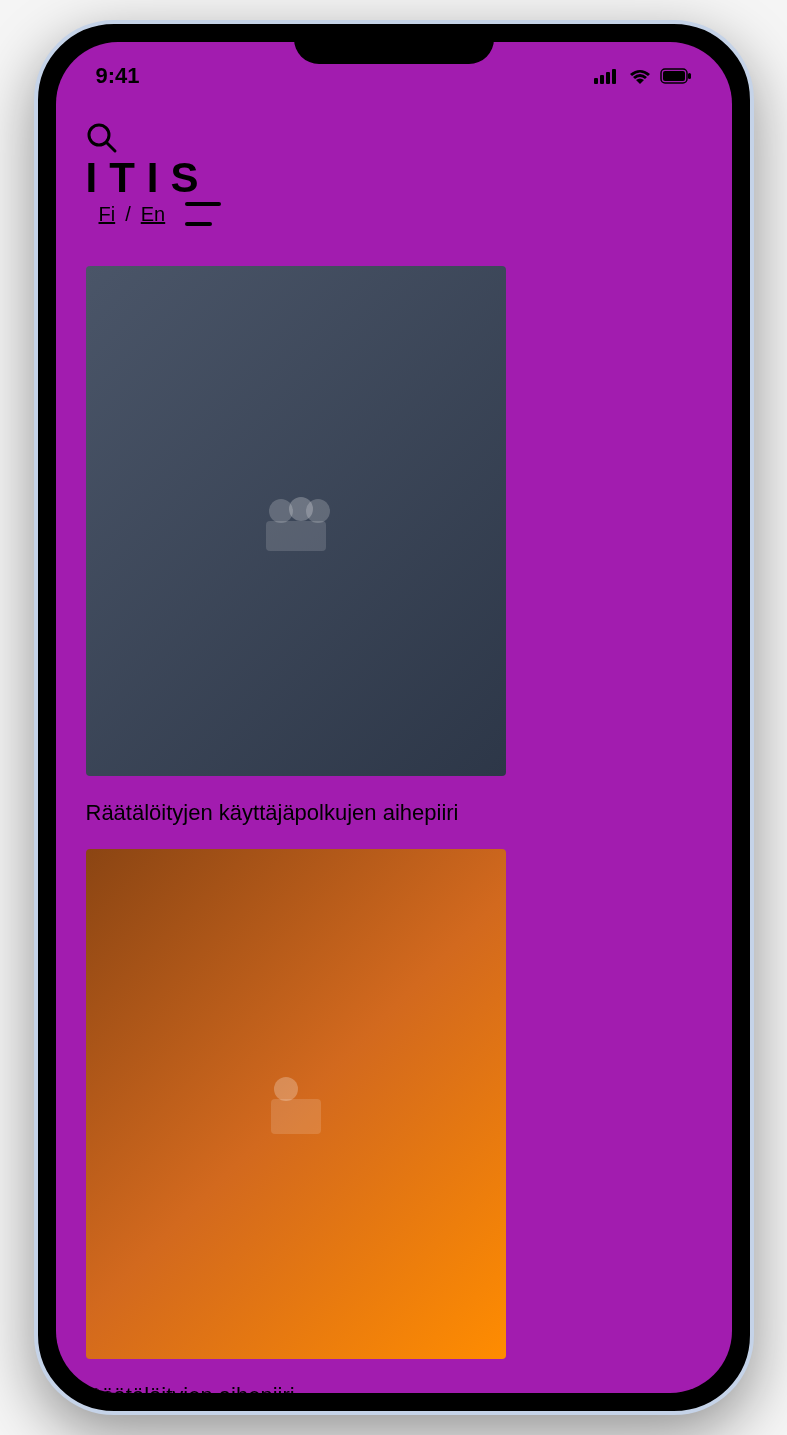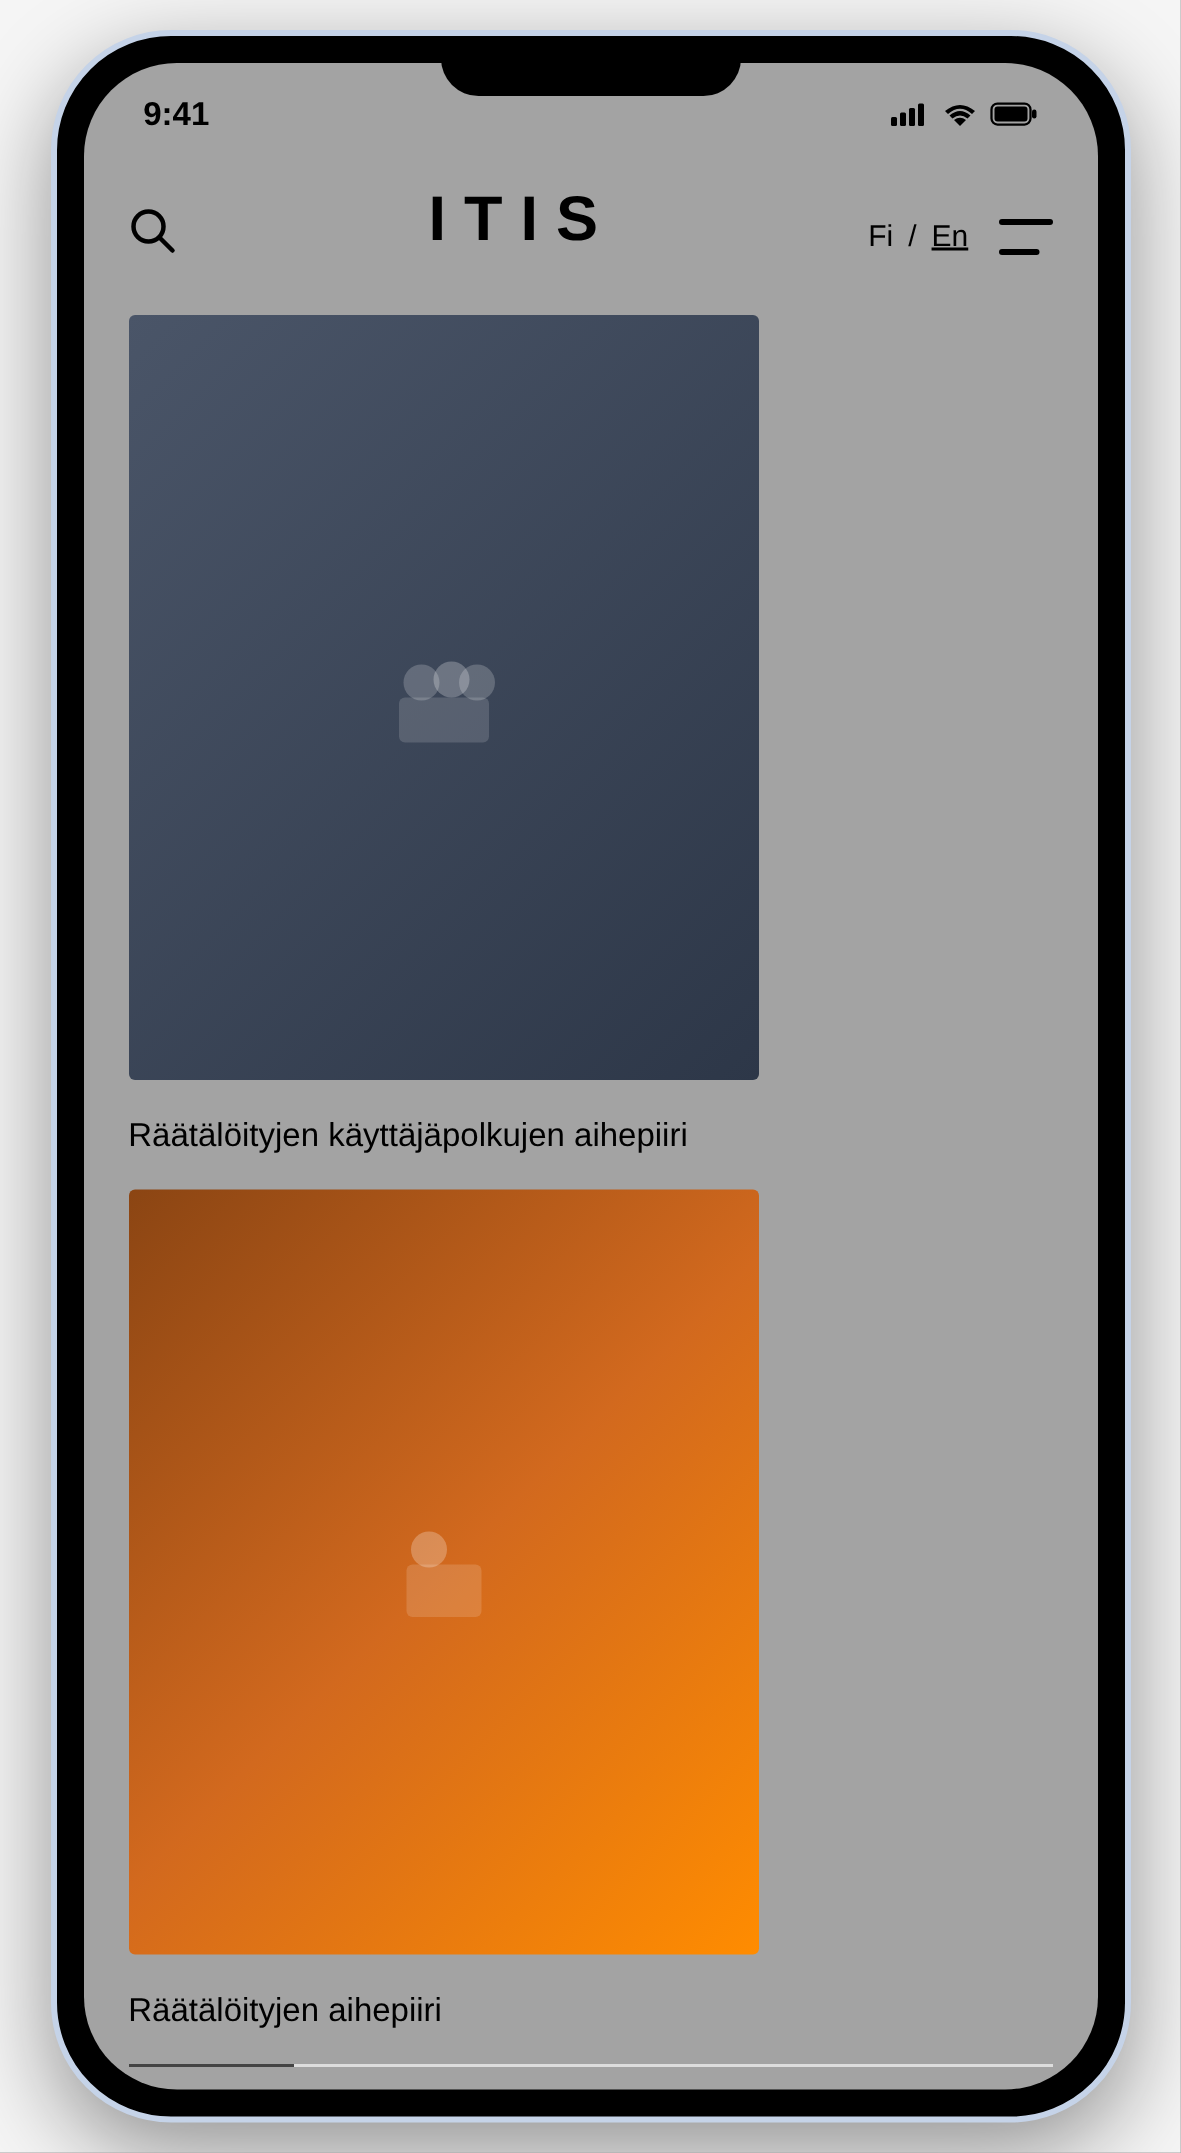--- a/index.html
+++ b/index.html
@@ -23,21 +23,21 @@
       border-radius: 80px;
       padding: 18px;
       position: relative;
       box-shadow: 0 20px 60px rgba(0,0,0,0.4);
       border: 4px solid #c5d3e8;
     }
     
     .phone-screen {
       width: 100%;
       height: 100%;
-      background: #a3a3a3;
+      background: #a21caf;
       border-radius: 62px;
       overflow: hidden;
       position: relative;
     }
     
     .notch {
       position: absolute;
       top: 0;
       left: 50%;
       transform: translateX(-50%);
@@ -64,22 +64,23 @@
     
     .status-icons {
       display: flex;
       gap: 8px;
       align-items: center;
     }
     
     .header {
       display: flex;
       justify-content: space-between;
-      align-items: flex-end;
+      align-items: flex-start;
       padding: 20px 30px;
+      flex-direction: column;
     }
     
     .search-icon {
       width: 32px;
       height: 32px;
     }
     
     .logo {
       font-size: 42px;
       font-weight: 900;
@@ -95,21 +96,23 @@
     
     .lang-switcher {
       display: flex;
       align-items: center;
       gap: 10px;
       font-size: 20px;
       font-weight: 500;
     }
     
     .lang-fi {
-      color: #000;
+      text-decoration: underline;
+      color: #000;
+      margin-left: 13px;
     }
     
     .lang-divider {
       color: #000;
     }
     
     .lang-en {
       color: #000;
       text-decoration: underline;
     }

